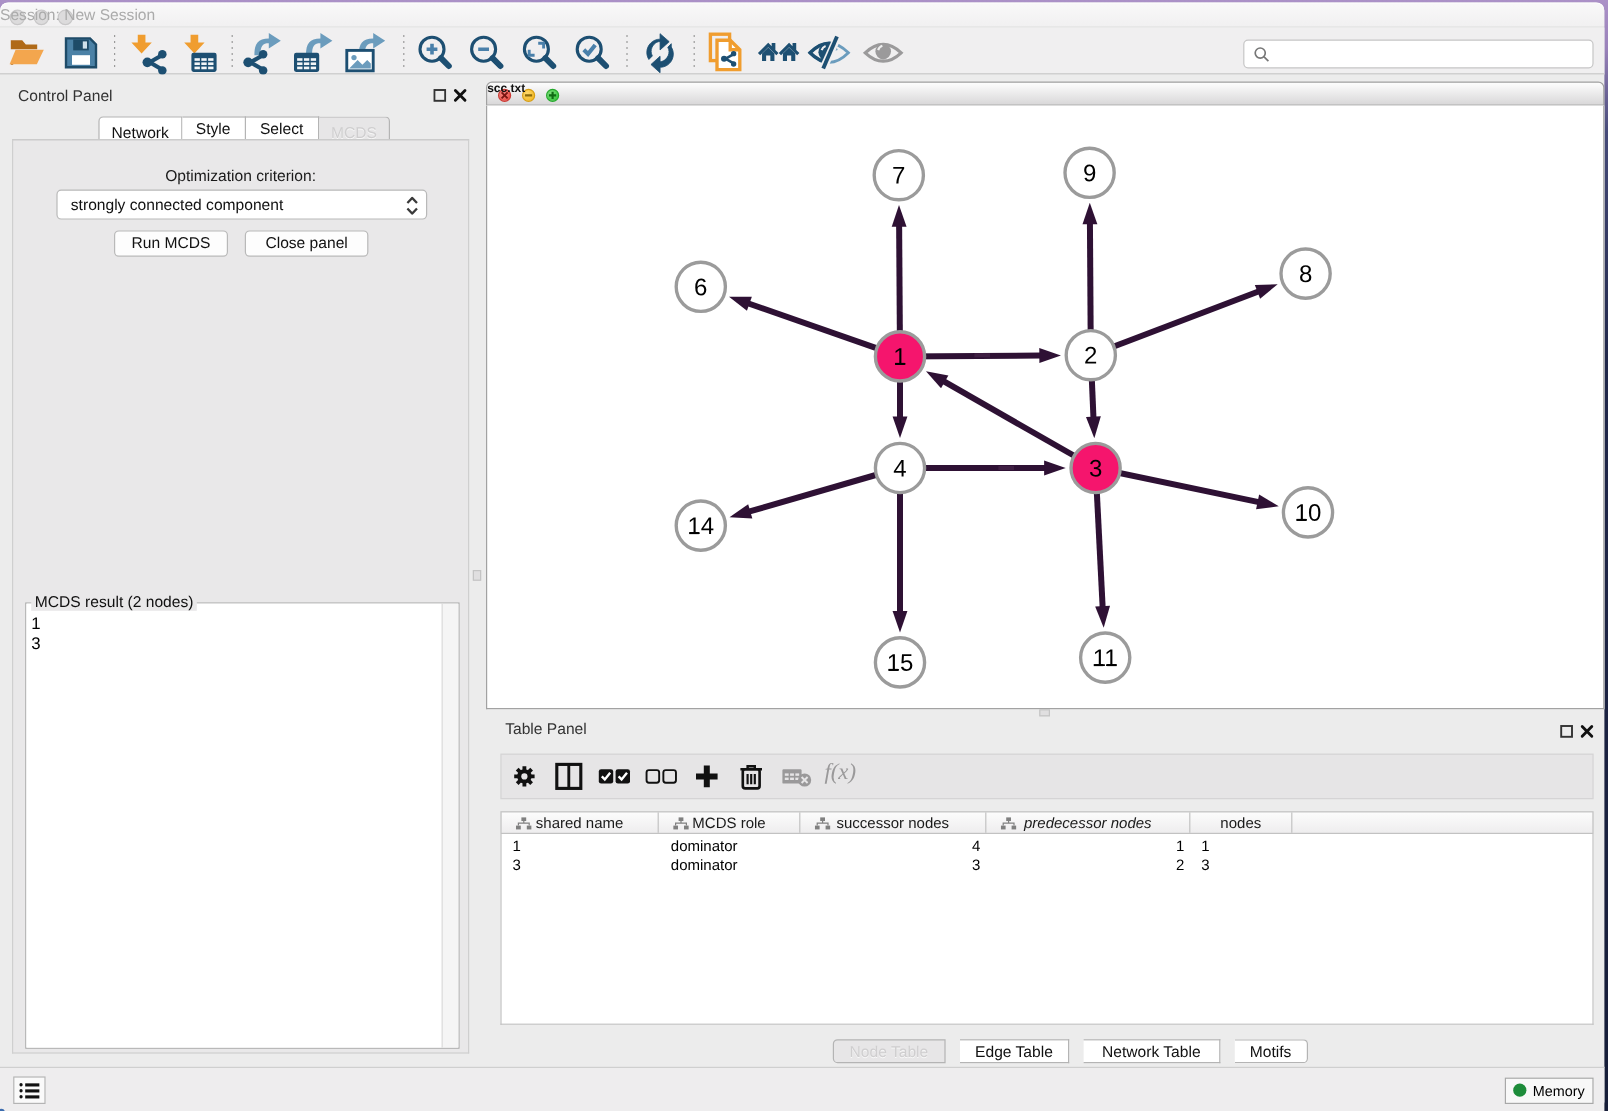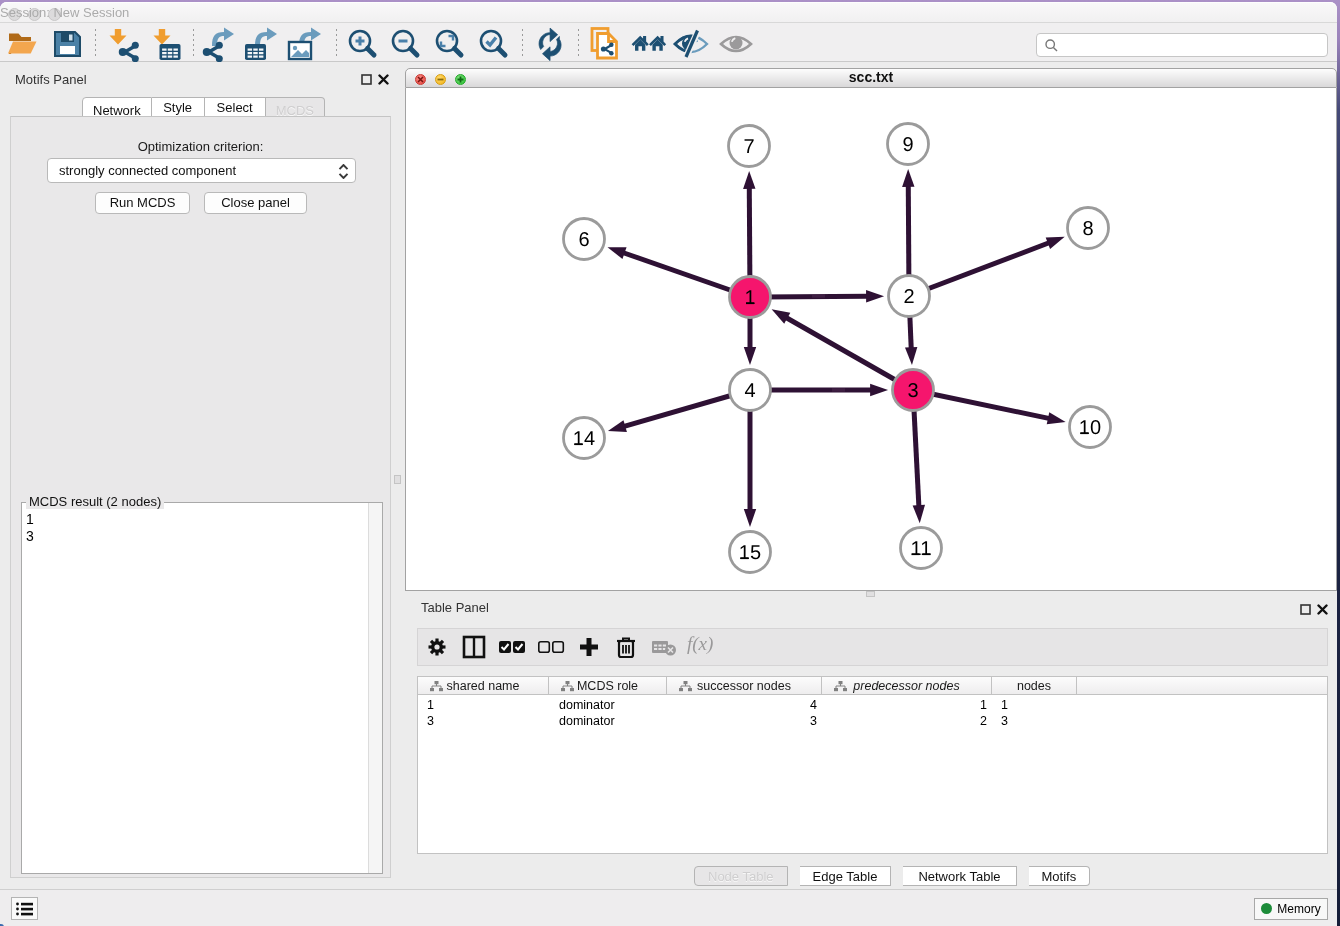--- a/index.html
+++ b/index.html
@@ -39,21 +39,21 @@
 .btn { position:absolute; height:22px; background:#fdfdfd; border:1px solid #b9b9b9; border-radius:4px;
   font-size:13px; color:#111; text-align:center; line-height:20px; }
 .groupbox { position:absolute; left:10px; top:385px; width:362px; height:372px; border:1px solid #a9a9a9; background:#fff; }
 .groupbox .gtitle { position:absolute; left:4px; top:-9px; background:#e9e8e9; padding:0 3px; font-size:13px; color:#111; }
 .gwhite { position:absolute; left:0; top:0; width:346px; height:370px; background:#fff; font-size:14px; line-height:16.5px; padding:8px 0 0 4px; color:#000; }
 .gscroll { position:absolute; right:0px; top:0px; width:14px; height:370px; background:#f5f5f5; border-left:1px solid #dcdcdc; }
 
 .netframe-title { position:absolute; left:405px; top:66px; width:932px; height:20px;
   background:linear-gradient(#fdfdfd,#d9d8d9); border:1px solid #a2a2a2; border-radius:5px 5px 0 0; }
 .jtl { position:absolute; top:5px; width:11px; height:11px; border-radius:50%; }
-.net-title { position:absolute; top:0; width:100%; text-align:center; font-size:14px; font-weight:bold; color:#111; }
+.net-title { position:absolute; top:0; width:100%; font-size:10px; font-weight:bold; color:#111; }
 .canvas { position:absolute; left:405px; top:86px; width:932px; height:503px; background:#fff;
   border:1px solid #a2a2a2; border-top:none; }
 
 .tp-title { position:absolute; left:421px; top:598px; font-size:13px; color:#333; }
 .tp-toolbar { position:absolute; left:417px; top:626px; width:911px; height:38px;
   background:#e6e5e6; border:1px solid #d5d4d5; }
 .thead { position:absolute; left:417px; top:674px; height:19px; width:911px; background:linear-gradient(#fcfcfc,#eeedee);
   border:1px solid #c2c2c2; font-size:12.5px; color:#1a1a1a; }
 .th { position:absolute; top:0; height:100%; border-right:1px solid #c2c2c2; text-align:center; line-height:18px; }
 .twhite { position:absolute; left:417px; top:693px; width:911px; height:159px; background:#fff; font-size:12.5px; color:#000;
@@ -225,21 +225,21 @@
   <path d="M14.8 13.8 A5.5 5.5 0 0 1 18.3 10.2" stroke="#efefef" stroke-width="1.8" fill="none"></path>
       </svg>
     </div>
   <div class="search">
     <svg width="13" height="13" viewBox="0 0 13 13" style="position:absolute;left:8px;top:5px;">
       <circle cx="5.2" cy="5.2" r="4.2" fill="none" stroke="#777" stroke-width="1.4"></circle>
       <path d="M8.4 8.4 L12 12" stroke="#777" stroke-width="1.4"></path>
     </svg>
   </div>
 
-  <div class="cp-title">Motifs Panel</div>
+  <div class="cp-title">Control Panel</div>
   <div id="cp-icons"></div>
   <div class="tabs" style="left:82px; top:95px;">
     <div class="tab first">Network</div>
     <div class="tab" style="padding:0 11.5px;">Style</div>
     <div class="tab" style="padding:0 12px;">Select</div>
     <div class="tab sel last">MCDS</div>
   </div>
   <div class="cp-inner">
     <div class="opt-label">Optimization criterion:</div>
     <div class="combo">strongly connected component

